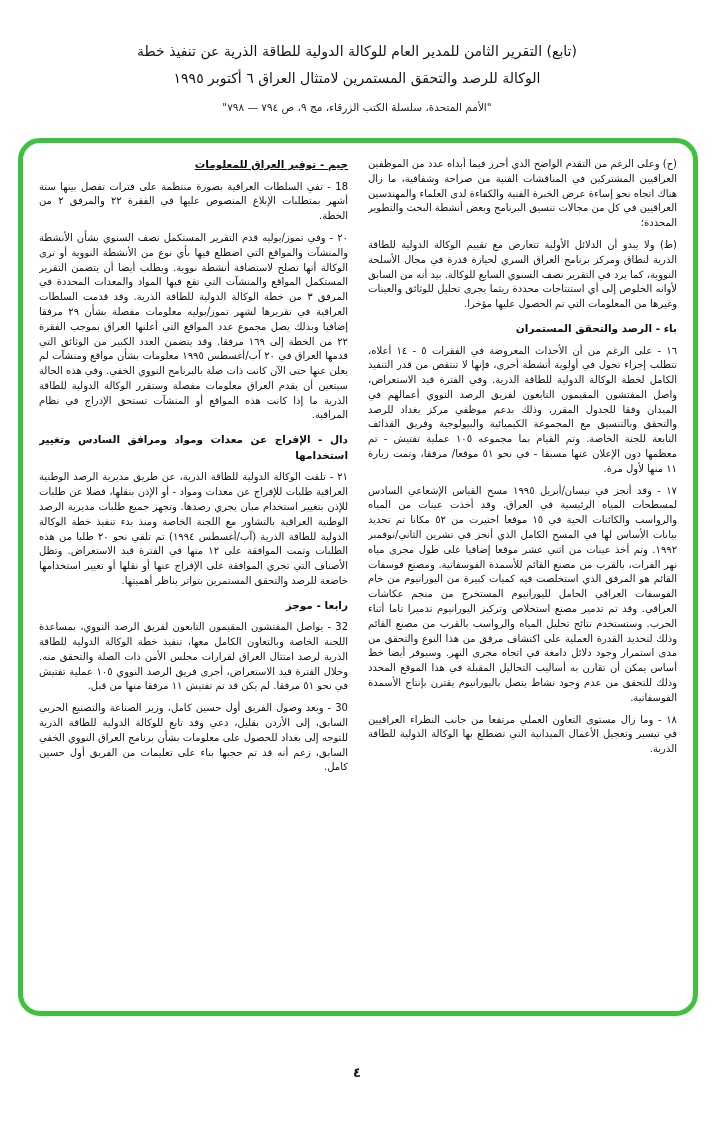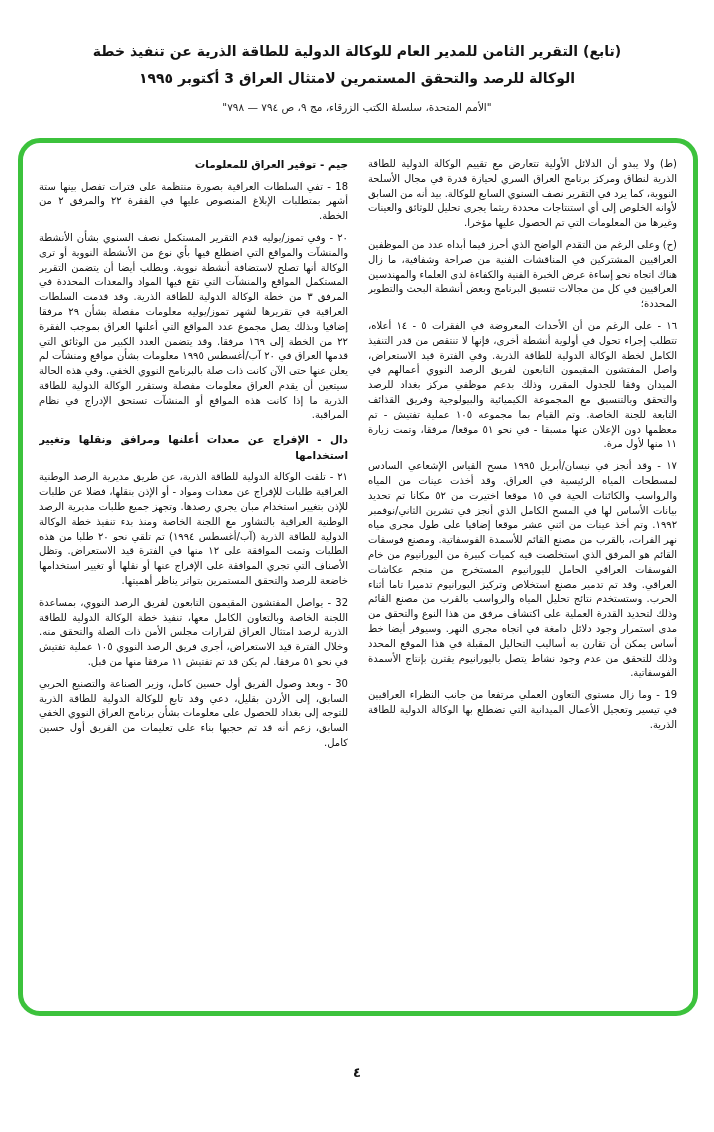--- a/index.html
+++ b/index.html
@@ -15,21 +15,21 @@
     font-family: "DejaVu Sans", sans-serif;
     color: #111111;
     overflow: hidden;
   }
   .doc-header {
     direction: rtl;
     text-align: center;
     padding-top: 38px;
   }
   .title-line {
-    font-weight: bold;
+    font-weight: normal;
     font-size: 14px;
     line-height: 1.95;
     color: #141414;
   }
   .source-line {
     font-size: 10.5px;
     margin-top: 8px;
     color: #222222;
   }
   .green-box {
@@ -66,58 +66,61 @@
   .para-label {
     white-space: nowrap;
   }
   .section-heading {
     font-weight: bold;
     margin: 9px 0 7px 0;
     font-size: 10.5px;
   }
   .section-heading:first-child {
     margin-top: 0;
+    text-decoration: underline;
   }
   .page-number {
     position: absolute;
     bottom: 52px;
     left: 0;
     right: 0;
     text-align: center;
     font-size: 13px;
     font-weight: bold;
     color: #111111;
   }
 </style>
 </head>
 <body>
 
 <div class="page">
 
   <header class="doc-header">
     <div class="title-line">(تابع) التقرير الثامن للمدير العام للوكالة الدولية للطاقة الذرية عن تنفيذ خطة</div>
-    <div class="title-line">الوكالة للرصد والتحقق المستمرين لامتثال العراق 3 أكتوبر ١٩٩٥</div>
+    <div class="title-line">الوكالة للرصد والتحقق المستمرين لامتثال العراق ٦ أكتوبر ١٩٩٥</div>
     <div class="source-line">"الأمم المتحدة، سلسلة الكتب الزرقاء، مج ٩، ص ٧٩٤ — ٧٩٨"</div>
   </header>
 
   <div class="green-box" style="border-color: rgb(60, 194, 60);">
     <div class="columns">
       <div class="col" id="col-right">
+          <div class="para"><span class="para-label">(ح)</span> وعلى الرغم من التقدم الواضح الذي أحرز فيما أبداه عدد من الموظفين العراقيين المشتركين في المناقشات الفنية من صراحة وشفافية، ما زال هناك اتجاه نحو إساءة عرض الخبرة الفنية والكفاءة لدى العلماء والمهندسين العراقيين في كل من مجالات تنسيق البرنامج وبعض أنشطة البحث والتطوير المحددة؛</div>
           <div class="para"><span class="para-label">(ط)</span> ولا يبدو أن الدلائل الأولية تتعارض مع تقييم الوكالة الدولية للطاقة الذرية لنطاق ومركز برنامج العراق السري لحيازة قدرة في مجال الأسلحة النووية، كما يرد في التقرير نصف السنوي السابع للوكالة. بيد أنه من السابق لأوانه الخلوص إلى أي استنتاجات محددة ريثما يجرى تحليل للوثائق والعينات وغيرها من المعلومات التي تم الحصول عليها مؤخرا.</div>
-          <div class="para"><span class="para-label">(ح)</span> وعلى الرغم من التقدم الواضح الذي أحرز فيما أبداه عدد من الموظفين العراقيين المشتركين في المناقشات الفنية من صراحة وشفافية، ما زال هناك اتجاه نحو إساءة عرض الخبرة الفنية والكفاءة لدى العلماء والمهندسين العراقيين في كل من مجالات تنسيق البرنامج وبعض أنشطة البحث والتطوير المحددة؛</div>
+          <div class="section-heading">باء - الرصد والتحقق المستمران</div>
           <div class="para"><span class="para-label">١٦ -</span> على الرغم من أن الأحداث المعروضة في الفقرات ٥ - ١٤ أعلاه، تتطلب إجراء تحول في أولوية أنشطة أخرى، فإنها لا تنتقص من قدر التنفيذ الكامل لخطة الوكالة الدولية للطاقة الذرية. وفي الفترة قيد الاستعراض، واصل المفتشون المقيمون التابعون لفريق الرصد النووي أعمالهم في الميدان وفقا للجدول المقرر، وذلك بدعم موظفي مركز بغداد للرصد والتحقق وبالتنسيق مع المجموعة الكيميائية والبيولوجية وفريق القذائف التابعة للجنة الخاصة. وتم القيام بما مجموعه ١٠٥ عملية تفتيش - تم معظمها دون الإعلان عنها مسبقا - في نحو ٥١ موقعا/ مرفقا، وتمت زيارة ١١ منها لأول مرة.</div>
           <div class="para"><span class="para-label">١٧ -</span> وقد أنجز في نيسان/أبريل ١٩٩٥ مسح القياس الإشعاعي السادس لمسطحات المياه الرئيسية في العراق. وقد أخذت عينات من المياه والرواسب والكائنات الحية في ١٥ موقعا اختيرت من ٥٢ مكانا تم تحديد بيانات الأساس لها في المسح الكامل الذي أنجز في تشرين الثاني/نوفمبر ١٩٩٢. وتم أخذ عينات من اثني عشر موقعا إضافيا على طول مجرى مياه نهر الفرات، بالقرب من مصنع القائم للأسمدة الفوسفاتية. ومصنع فوسفات القائم هو المرفق الذي استخلصت فيه كميات كبيرة من اليورانيوم من خام الفوسفات العراقي الحامل لليورانيوم المستخرج من منجم عكاشات العراقي. وقد تم تدمير مصنع استخلاص وتركيز اليورانيوم تدميرا تاما أثناء الحرب. وستستخدم نتائج تحليل المياه والرواسب بالقرب من مصنع القائم وذلك لتحديد القدرة العملية على اكتشاف مرفق من هذا النوع والتحقق من مدى استمرار وجود دلائل دامغة في اتجاه مجرى النهر. وسيوفر أيضا خط أساس يمكن أن تقارن به أساليب التحاليل المقبلة في هذا الموقع المحدد وذلك للتحقق من عدم وجود نشاط يتصل باليورانيوم يقترن بإنتاج الأسمدة الفوسفاتية.</div>
-          <div class="para"><span class="para-label">19 -</span> وما زال مستوى التعاون العملي مرتفعا من جانب النظراء العراقيين في تيسير وتعجيل الأعمال الميدانية التي تضطلع بها الوكالة الدولية للطاقة الذرية.</div>
+          <div class="para"><span class="para-label">١٨ -</span> وما زال مستوى التعاون العملي مرتفعا من جانب النظراء العراقيين في تيسير وتعجيل الأعمال الميدانية التي تضطلع بها الوكالة الدولية للطاقة الذرية.</div>
         </div>
       <div class="col" id="col-left">
           <div class="section-heading">جيم - توفير العراق للمعلومات</div>
           <div class="para"><span class="para-label">18 -</span> تفي السلطات العراقية بصورة منتظمة على فترات تفصل بينها ستة أشهر بمتطلبات الإبلاغ المنصوص عليها في الفقرة ٢٢ والمرفق ٢ من الخطة.</div>
           <div class="para"><span class="para-label">٢٠ -</span> وفي تموز/يوليه قدم التقرير المستكمل نصف السنوي بشأن الأنشطة والمنشآت والمواقع التي اضطلع فيها بأي نوع من الأنشطة النووية أو ترى الوكالة أنها تصلح لاستضافة أنشطة نووية. ويطلب أيضا أن يتضمن التقرير المستكمل المواقع والمنشآت التي تقع فيها المواد والمعدات المحددة في المرفق ٣ من خطة الوكالة الدولية للطاقة الذرية. وقد قدمت السلطات العراقية في تقريرها لشهر تموز/يوليه معلومات مفصلة بشأن ٢٩ مرفقا إضافيا وبذلك يصل مجموع عدد المواقع التي أعلنها العراق بموجب الفقرة ٢٢ من الخطة إلى ١٦٩ مرفقا. وقد يتضمن العدد الكبير من الوثائق التي قدمها العراق في ٢٠ آب/أغسطس ١٩٩٥ معلومات بشأن مواقع ومنشآت لم يعلن عنها حتى الآن كانت ذات صلة بالبرنامج النووي الخفي. وفي هذه الحالة سيتعين أن يقدم العراق معلومات مفصلة وستقرر الوكالة الدولية للطاقة الذرية ما إذا كانت هذه المواقع أو المنشآت تستحق الإدراج في نظام المراقبة.</div>
-          <div class="section-heading">دال - الإفراج عن معدات أعلنها ومرافق ونقلها وتغيير استخدامها</div>
+          <div class="section-heading">دال - الإفراج عن معدات ومواد ومرافق السادس وتغيير استخدامها</div>
           <div class="para"><span class="para-label">٢١ -</span> تلقت الوكالة الدولية للطاقة الذرية، عن طريق مديرية الرصد الوطنية العراقية طلبات للإفراج عن معدات ومواد - أو الإذن بنقلها، فضلا عن طلبات للإذن بتغيير استخدام مبان يجري رصدها. وتجهز جميع طلبات مديرية الرصد الوطنية العراقية بالتشاور مع اللجنة الخاصة ومنذ بدء تنفيذ خطة الوكالة الدولية للطاقة الذرية (آب/أغسطس ١٩٩٤) تم تلقي نحو ٢٠ طلبا من هذه الطلبات وتمت الموافقة على ١٢ منها في الفترة قيد الاستعراض. وتظل الأصناف التي تجري الموافقة على الإفراج عنها أو نقلها أو تغيير استخدامها خاضعة للرصد والتحقق المستمرين بتواتر يناظر أهميتها.</div>
+          <div class="section-heading">رابعا - موجز</div>
           <div class="para"><span class="para-label">32 -</span> يواصل المفتشون المقيمون التابعون لفريق الرصد النووي، بمساعدة اللجنة الخاصة وبالتعاون الكامل معها، تنفيذ خطة الوكالة الدولية للطاقة الذرية لرصد امتثال العراق لقرارات مجلس الأمن ذات الصلة والتحقق منه. وخلال الفترة قيد الاستعراض، أجرى فريق الرصد النووي ١٠٥ عملية تفتيش في نحو ٥١ مرفقا. لم يكن قد تم تفتيش ١١ مرفقا منها من قبل.</div>
           <div class="para"><span class="para-label">30 -</span> وبعد وصول الفريق أول حسين كامل، وزير الصناعة والتصنيع الحربي السابق، إلى الأردن بقليل، دعي وفد تابع للوكالة الدولية للطاقة الذرية للتوجه إلى بغداد للحصول على معلومات بشأن برنامج العراق النووي الخفي السابق، زعم أنه قد تم حجبها بناء على تعليمات من الفريق أول حسين كامل.</div>
         </div>
     </div>
   </div>
 
   <div class="page-number">٤</div>
 
 </div>
 

